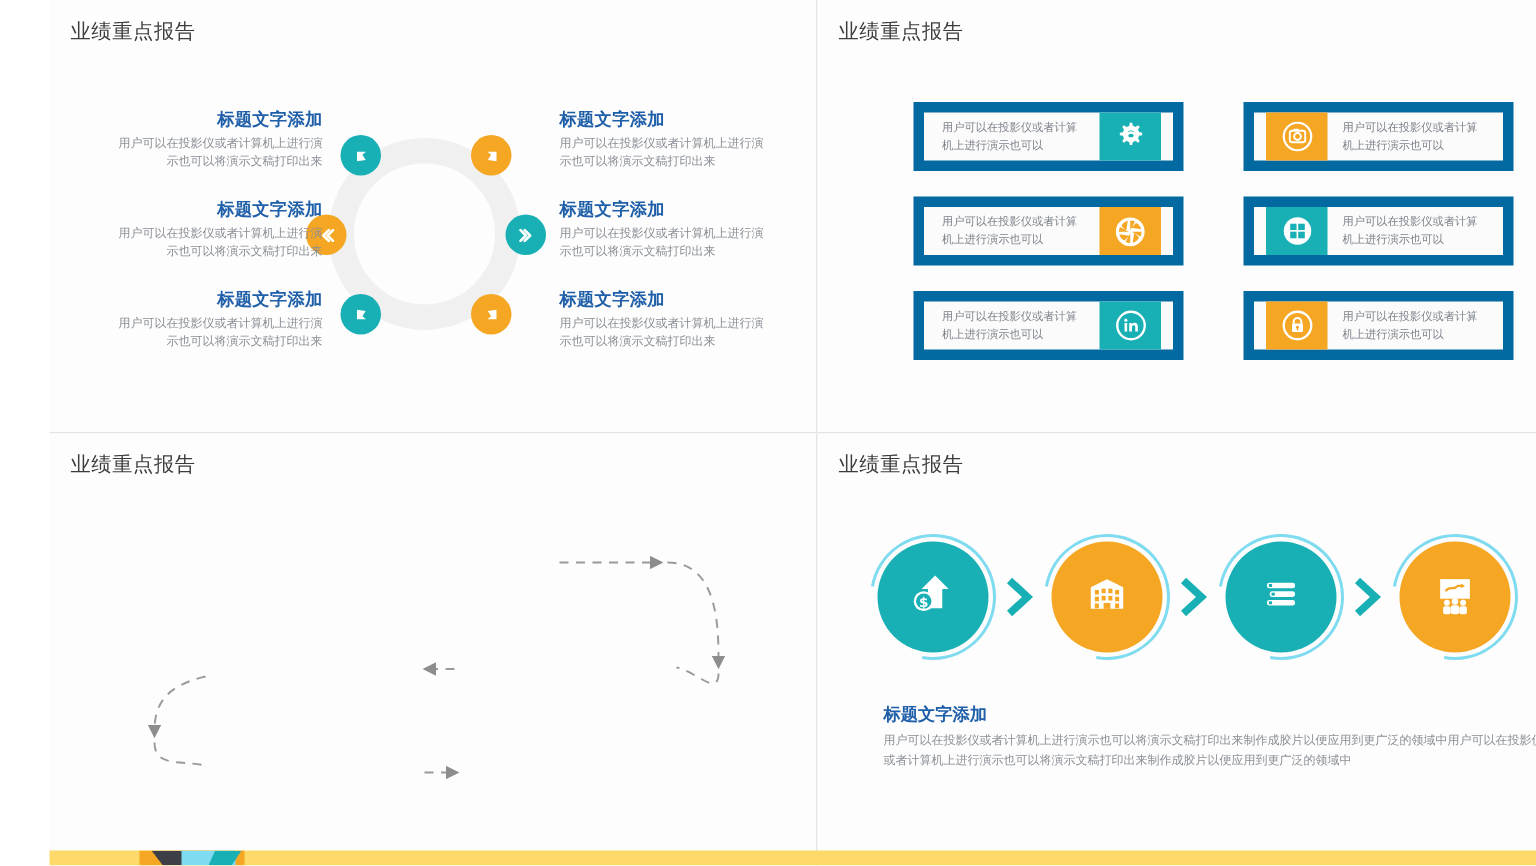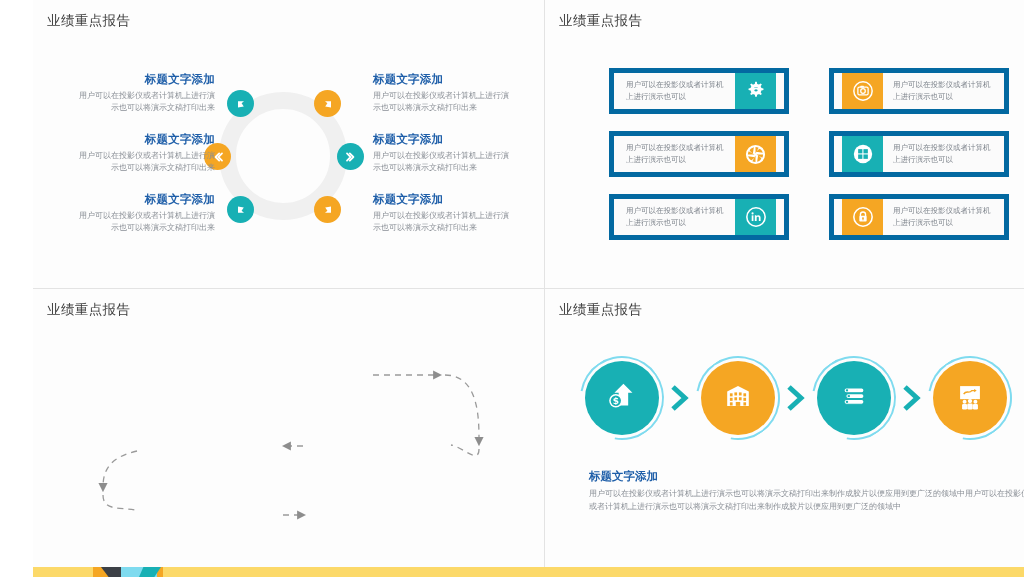--- a/index.html
+++ b/index.html
@@ -86,21 +86,21 @@
     font-family: Liberation Sans, sans-serif;
   }
 
   
   .cards { position: absolute; left: 64px; top: 68px; width: 400px; }
   .card-row { display: flex; gap: 40px; margin-bottom: 17px; }
   .card {
     position: relative;
     width: 180px; height: 46px;
     background: #fbfbfb;
-    border: 5px solid #0369a1;
+    border: 7px solid #0369a1;
     display: flex;
     align-items: center;
     overflow: hidden;
   }
   .card .ctext {
     font-size: 7.5px;
     line-height: 1.55;
     color: #7d838b;
     font-family: "DejaVu Sans", sans-serif;
     flex: 1;

